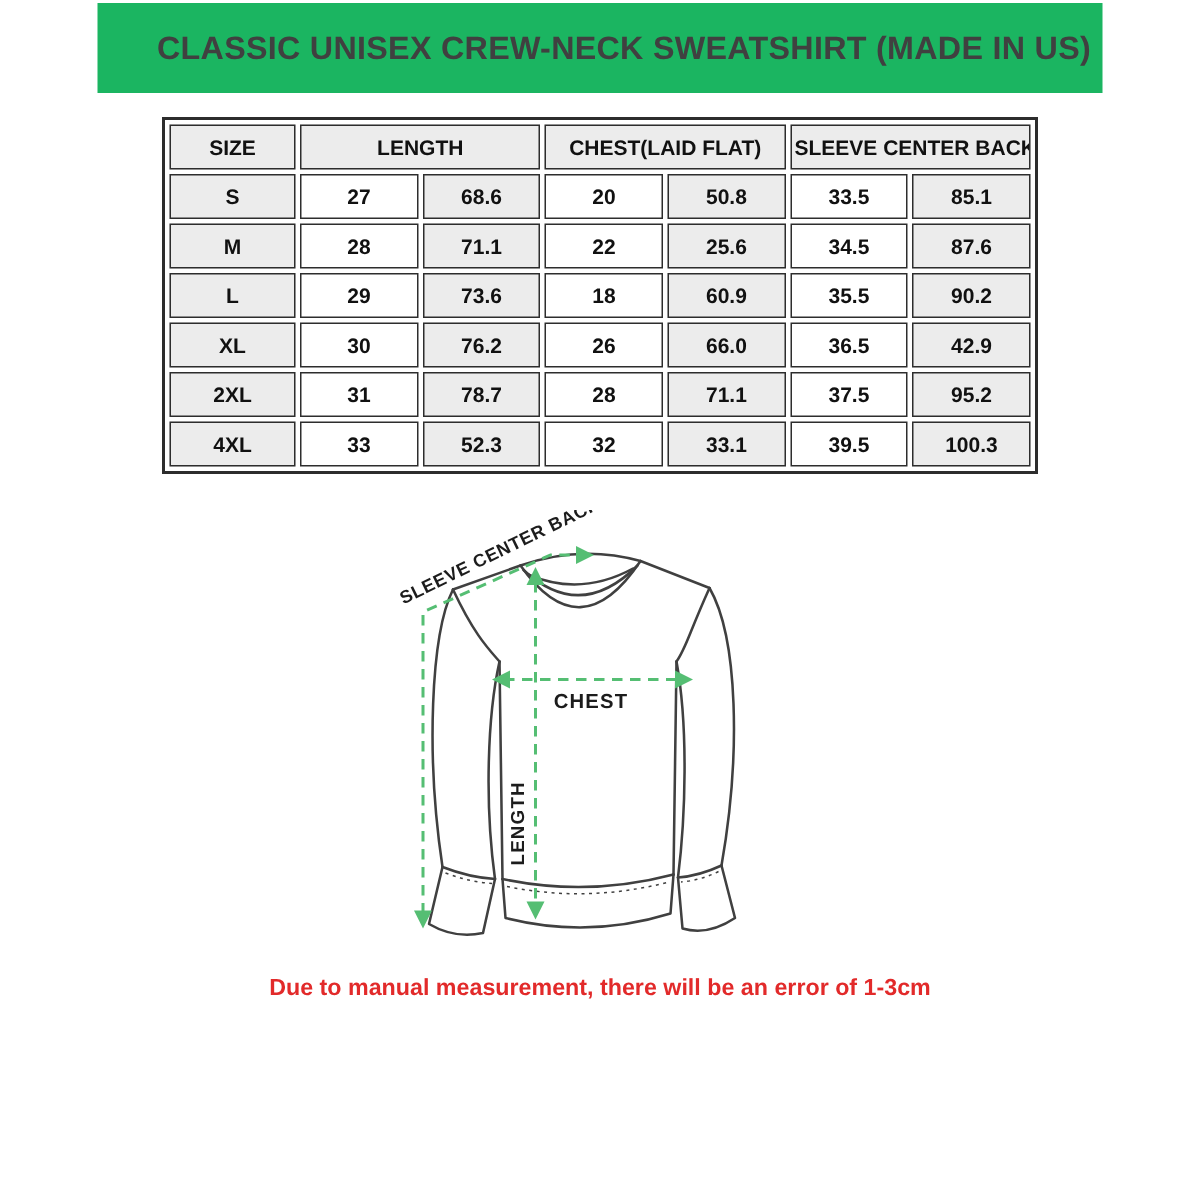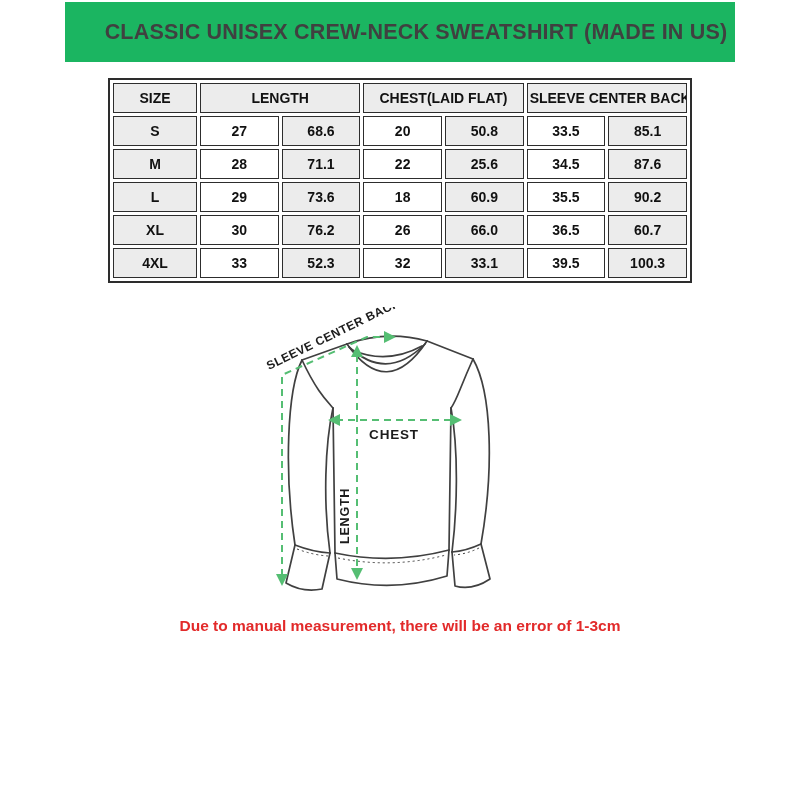--- a/index.html
+++ b/index.html
@@ -96,21 +96,30 @@
         <td>35.5</td>
         <td class="gray">90.2</td>
       </tr>
       <tr>
         <td class="gray">XL</td>
         <td>30</td>
         <td class="gray">76.2</td>
         <td>26</td>
         <td class="gray">66.0</td>
         <td>36.5</td>
-        <td class="gray">60.7</td>
+        <td class="gray">42.9</td>
+      </tr>
+      <tr>
+        <td class="gray">2XL</td>
+        <td>31</td>
+        <td class="gray">78.7</td>
+        <td>28</td>
+        <td class="gray">71.1</td>
+        <td>37.5</td>
+        <td class="gray">95.2</td>
       </tr>
       <tr>
         <td class="gray">4XL</td>
         <td>33</td>
         <td class="gray">52.3</td>
         <td>32</td>
         <td class="gray">33.1</td>
         <td>39.5</td>
         <td class="gray">100.3</td>
       </tr>

